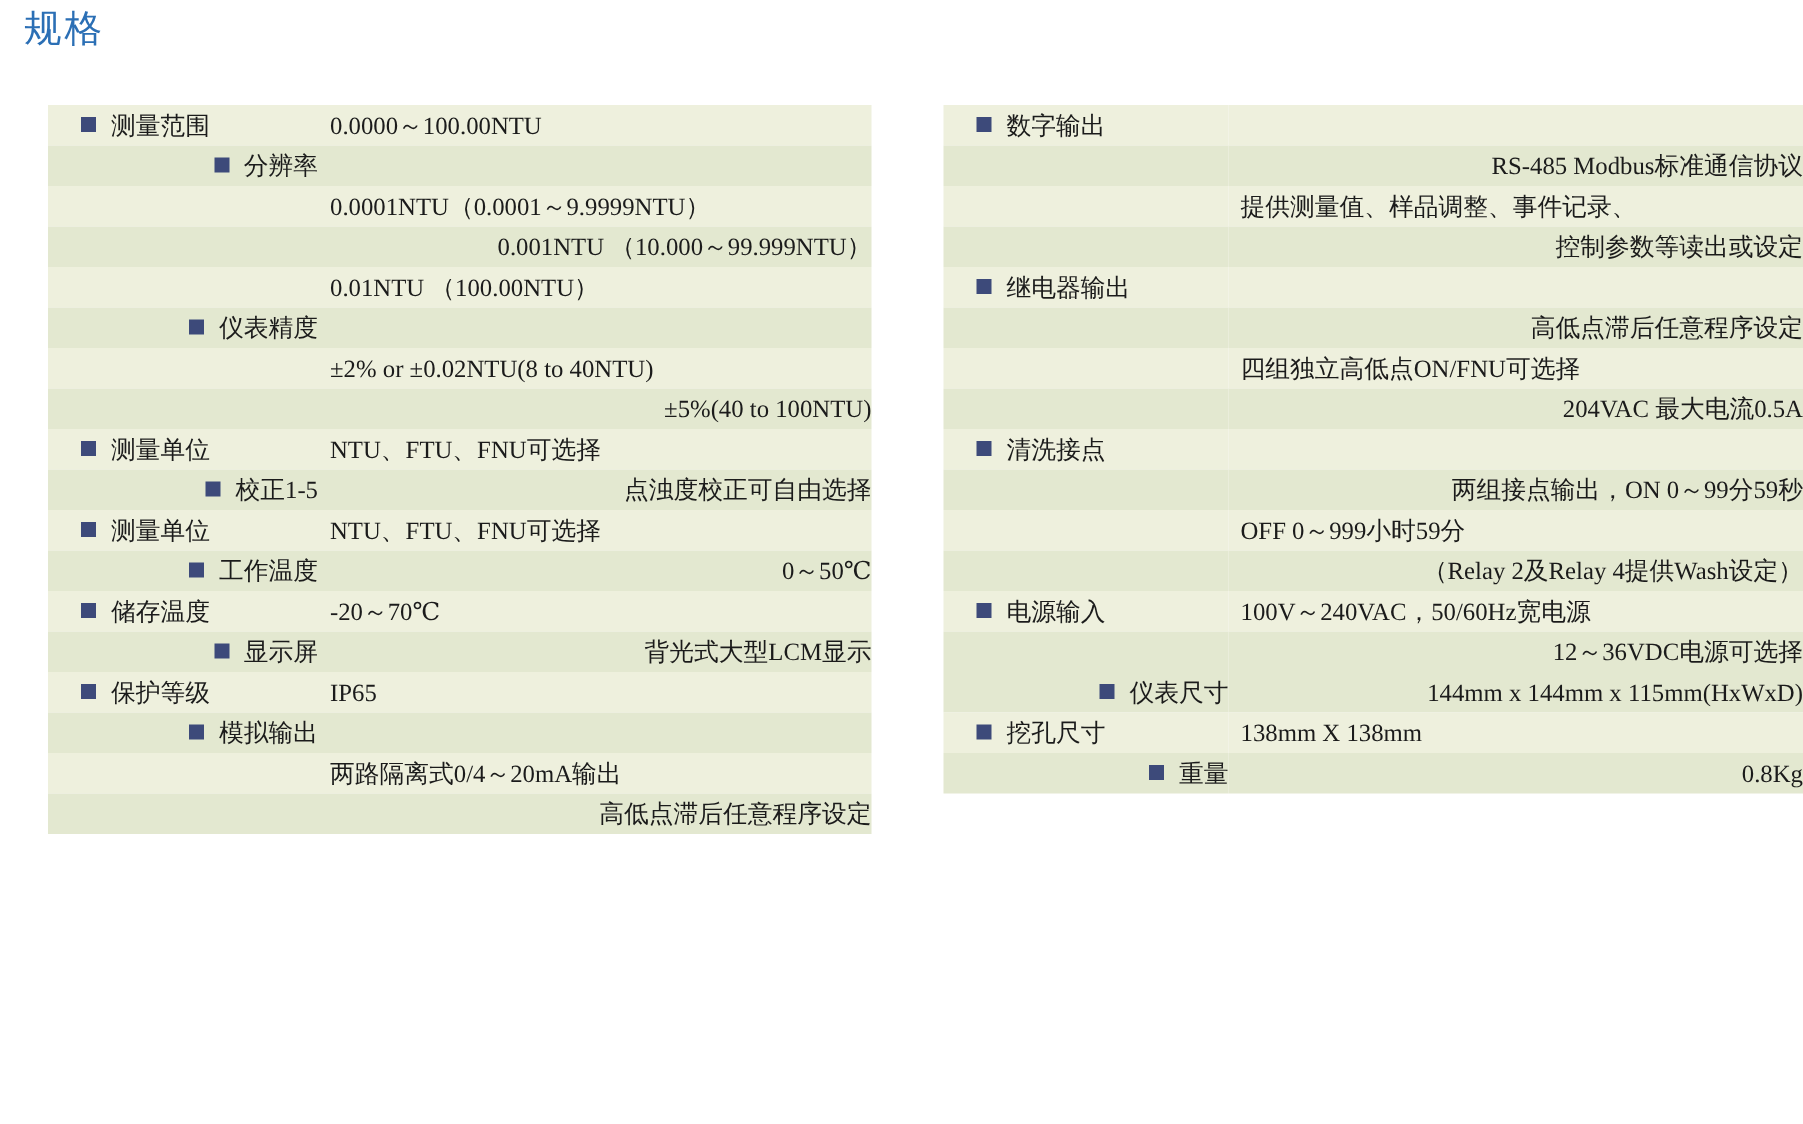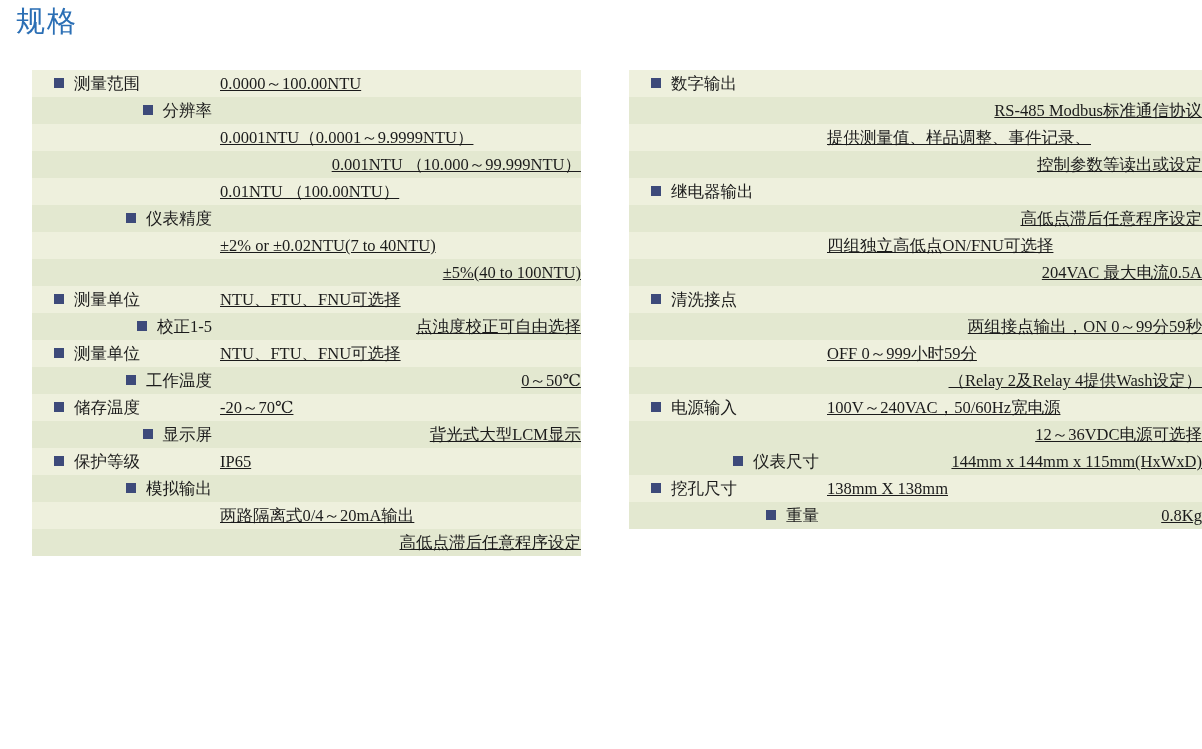--- a/index.html
+++ b/index.html
@@ -12,35 +12,34 @@
     height: 749px;
     font-family: "Liberation Serif", "DejaVu Serif", serif;
     color: #1b1b1b;
     position: relative;
     overflow: hidden;
   }
   .page-title {
     position: absolute;
     left: 16px;
     top: 2px;
-    font-size: 29px;
+    font-size: 25px;
     color: #2b6fb5;
     font-family: "Liberation Sans", sans-serif;
     letter-spacing: 2px;
   }
   .columns {
     position: absolute;
     top: 70px;
     left: 0;
     width: 1202px;
     display: flex;
     gap: 48px;
     padding-left: 32px;
     box-sizing: border-box;
-    text-decoration: underline;
   }
   .spec-table {
     border-collapse: collapse;
     table-layout: fixed;
   }
   .col-left .spec-table { width: 549px; }
   .col-right .spec-table { width: 573px; }
 
   .spec-table tr { height: 27px; }
   .spec-table td {
@@ -112,21 +111,21 @@
           <tr class="row-a">
             <td class="c-label"><span class="bullet hidden"></span><span class="lbl-text cjk"></span></td>
             <td class="c-value">0.01NTU （100.00NTU）</td>
           </tr>
           <tr class="row-b">
             <td class="c-label"><span class="bullet"></span><span class="lbl-text cjk">仪表精度</span></td>
             <td class="c-value"></td>
           </tr>
           <tr class="row-a">
             <td class="c-label"><span class="bullet hidden"></span><span class="lbl-text cjk"></span></td>
-            <td class="c-value">±2% or ±0.02NTU(7 to 40NTU)</td>
+            <td class="c-value">±2% or ±0.02NTU(8 to 40NTU)</td>
           </tr>
           <tr class="row-b">
             <td class="c-label"><span class="bullet hidden"></span><span class="lbl-text cjk"></span></td>
             <td class="c-value">±5%(40 to 100NTU)</td>
           </tr>
           <tr class="row-a">
             <td class="c-label"><span class="bullet"></span><span class="lbl-text cjk">测量单位</span></td>
             <td class="c-value">NTU、FTU、FNU可选择</td>
           </tr>
           <tr class="row-b">

